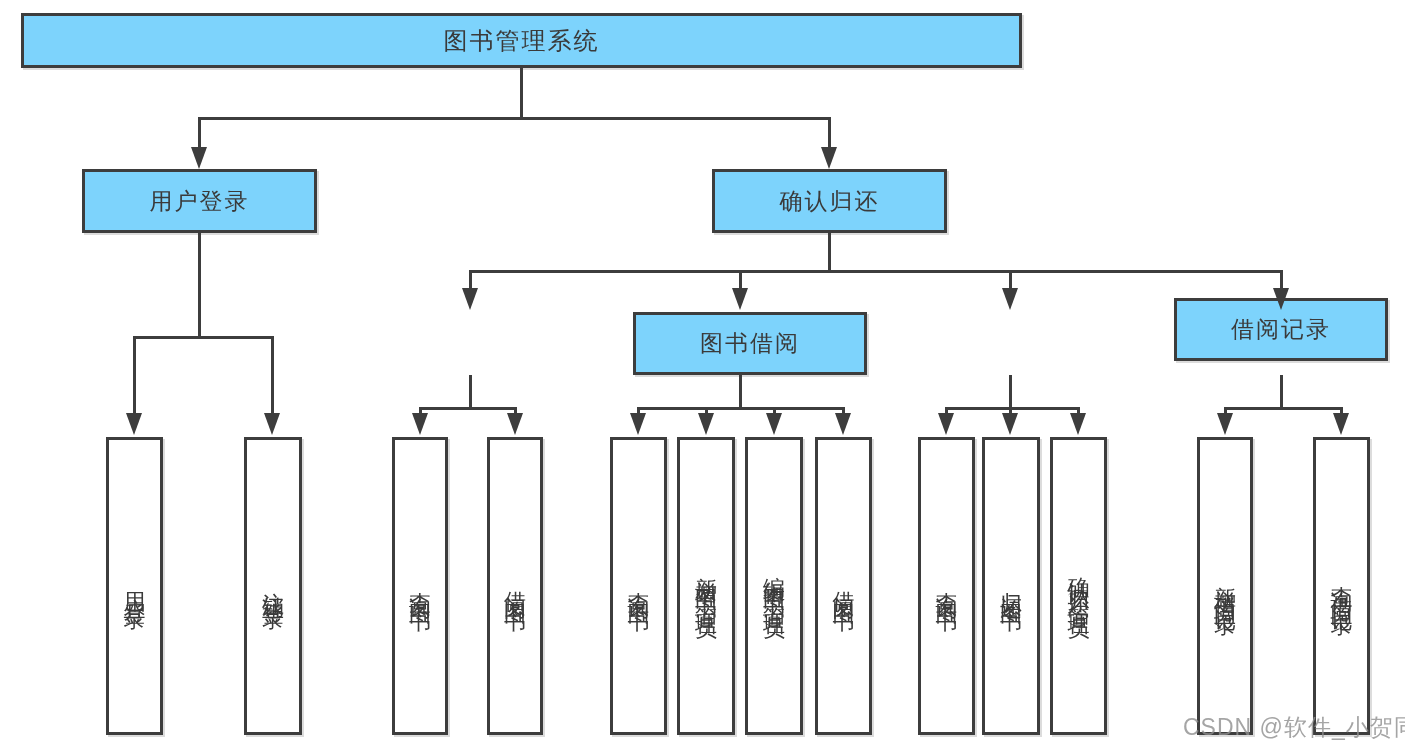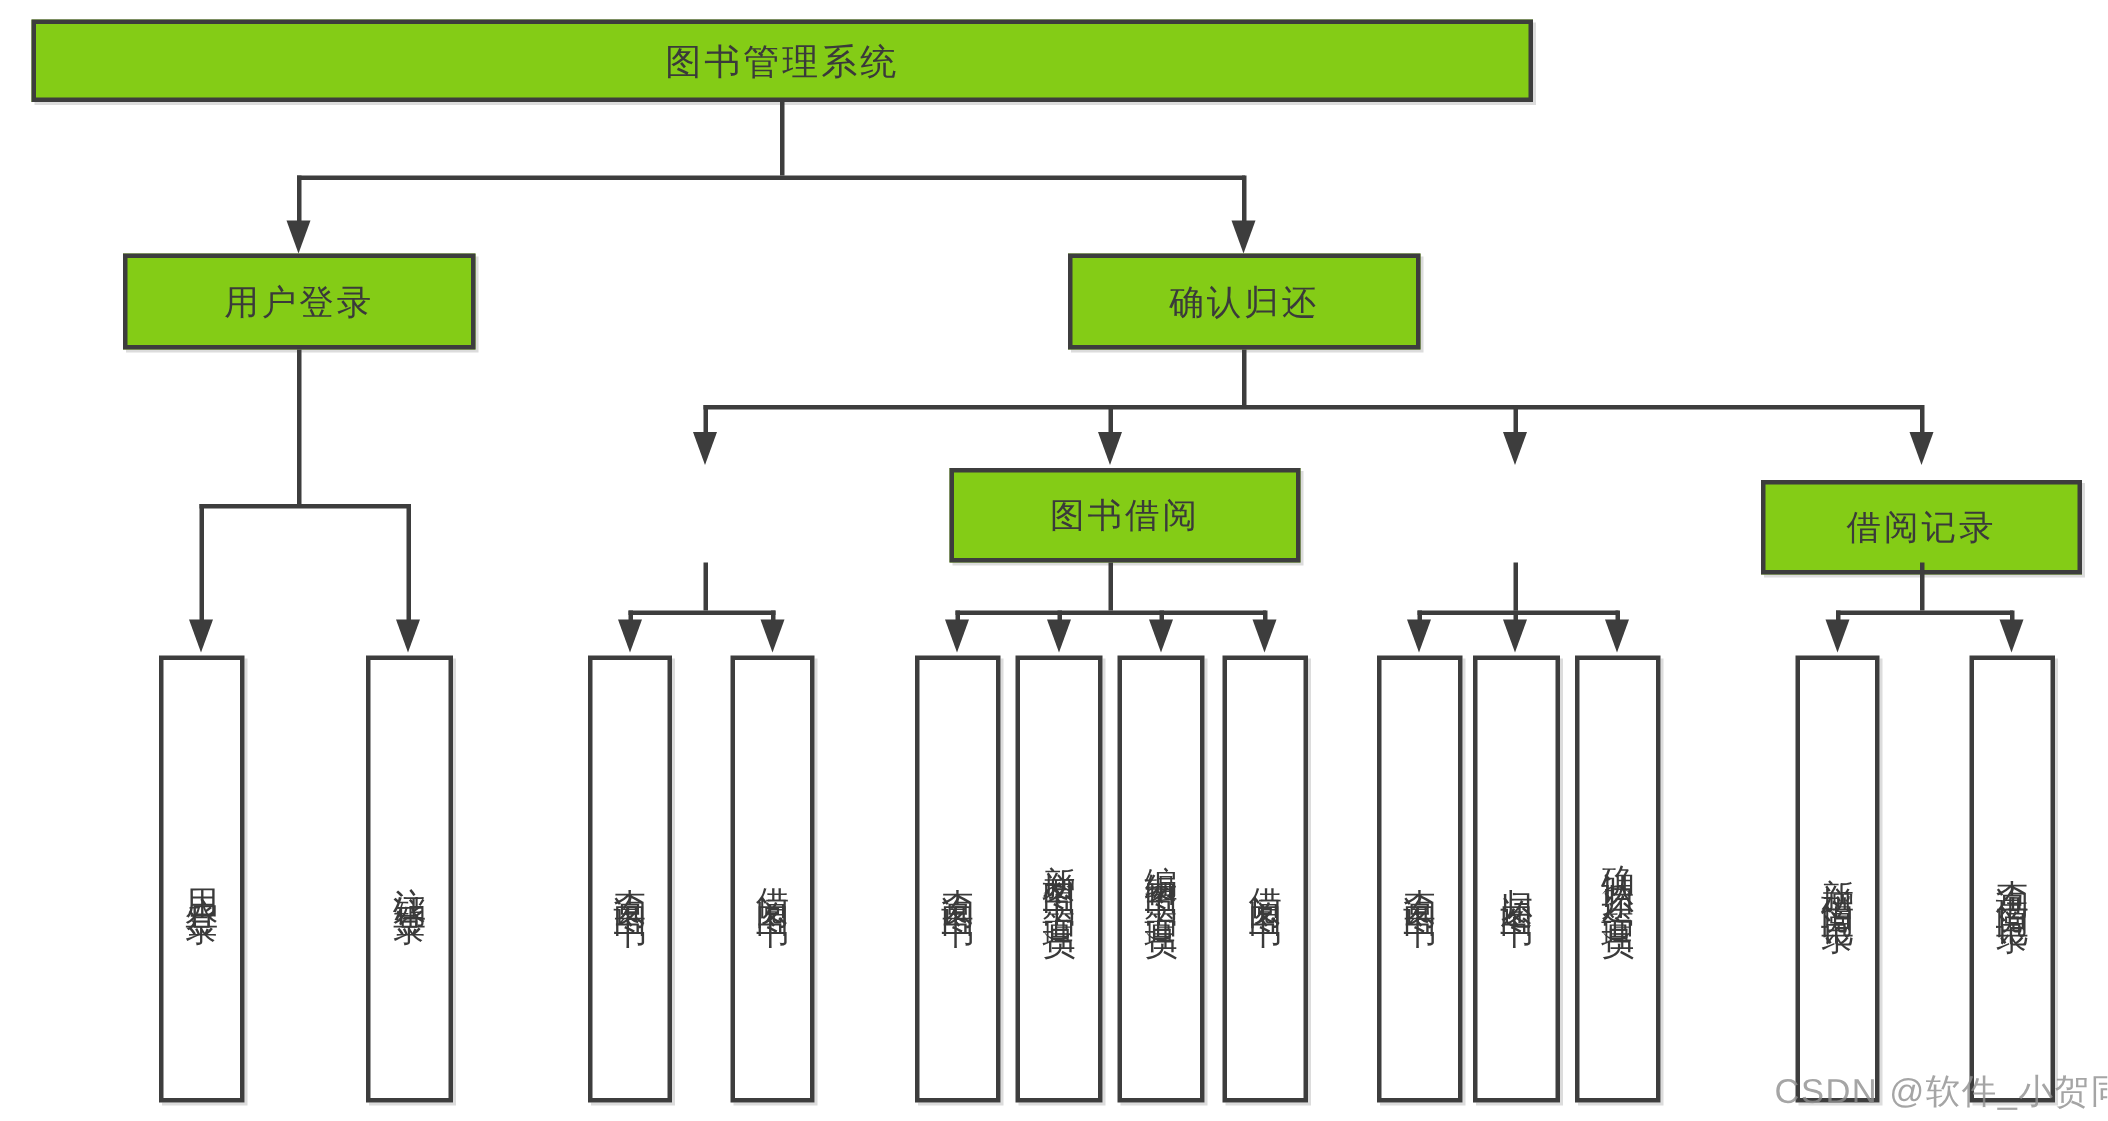--- a/index.html
+++ b/index.html
@@ -10,21 +10,21 @@
   }
   html,body{margin:0;padding:0;background:var(--bg);}
   body{font-family:"Liberation Sans","DejaVu Sans",sans-serif;color:var(--text);}
   .canvas{
     position:relative;width:1405px;height:747px;background:var(--bg);
     overflow:hidden;
   }
   
   .node{
     position:absolute;box-sizing:border-box;border:3px solid var(--line);
-    background:#84cc16;display:flex;align-items:center;justify-content:center;
+    background:#7dd3fc;display:flex;align-items:center;justify-content:center;
     box-shadow:2px 2px 0 rgba(60,60,60,0.18);
   }
   .node .lbl{
     font-size:23px;letter-spacing:2px;color:var(--text);white-space:nowrap;
   }
   .node.root .lbl{font-size:24px;}
   
   .col{
     position:absolute;box-sizing:border-box;border:3px solid var(--line);
     background:#fff;display:flex;align-items:center;justify-content:center;
@@ -60,21 +60,21 @@
   <div class="node" style="left:82px;top:169px;width:235px;height:64px">
     <span class="lbl">用户登录</span>
   </div>
   <div class="node" style="left:712px;top:169px;width:235px;height:64px">
     <span class="lbl">确认归还</span>
   </div>
 
   <div class="node" style="left:633px;top:312px;width:234px;height:63px">
     <span class="lbl">图书借阅</span>
   </div>
-  <div class="node" style="left:1174px;top:320px;width:214px;height:63px">
+  <div class="node" style="left:1174px;top:298px;width:214px;height:63px">
     <span class="lbl">借阅记录</span>
   </div>
 
   <div class="col" style="left:106px;width:57px">
     <span class="vlbl">用户登录</span>
   </div>
   <div class="col" style="left:244px;width:58px">
     <span class="vlbl">注销登录</span>
   </div>
 

